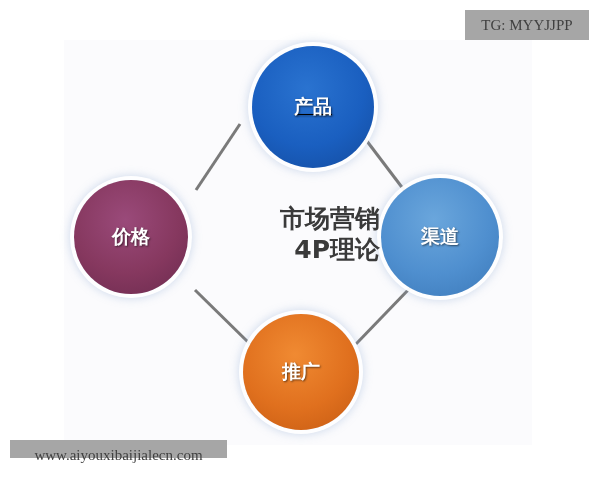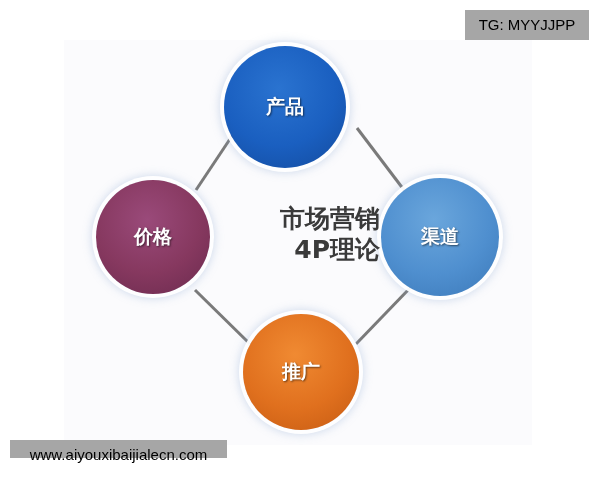--- a/index.html
+++ b/index.html
@@ -3,31 +3,31 @@
 <meta charset="utf-8">
 <style>
   html, body { margin: 0; padding: 0; }
   body { width: 600px; height: 480px; background: #ffffff; position: relative; overflow: hidden;
          font-family: "DejaVu Sans", sans-serif; }
   .panel { position: absolute; left: 64px; top: 40px; width: 468px; height: 405px; background: #fbfbfd; }
   svg.lines { position: absolute; left: 0; top: 0; }
   .node { position: absolute; border-radius: 50%; display: flex; align-items: center; justify-content: center;
           box-shadow: 0 0 0 4px rgba(255,255,255,0.95), 0 0 8px 5px rgba(140,170,210,0.35); }
   .node span { color: #ffffff; font-weight: bold; font-size: 19px; text-shadow: 1px 1px 2px rgba(0,0,0,0.55); letter-spacing: 0px; }
-  .node-top { left: 224px; top: 46px; width: 122px; height: 122px;
-    background: radial-gradient(circle at 45% 35%, #2a73d0 0%, #1a5fc0 55%, #134a9c 100%); }
-  .node-left { left: 96px; top: 180px; width: 114px; height: 114px;
+  .node-top { left: 252px; top: 46px; width: 122px; height: 122px;
+    background: radial-gradient(circle at 45% 35%, #2a73d0 0%, #1a5fc0 55%, #134a9c 100%); text-decoration: underline; }
+  .node-left { left: 74px; top: 180px; width: 114px; height: 114px;
     background: radial-gradient(circle at 45% 35%, #9a4a7a 0%, #86385f 55%, #6a2a4e 100%); font-family: Liberation Mono, monospace; }
   .node-right { left: 381px; top: 178px; width: 118px; height: 118px;
     background: radial-gradient(circle at 45% 35%, #6aa6dc 0%, #4f8fcf 55%, #3b78b8 100%); justify-content: center; }
   .node-bottom { left: 243px; top: 314px; width: 116px; height: 116px;
     background: radial-gradient(circle at 45% 35%, #f08a32 0%, #e0701e 55%, #c45a12 100%); }
   .center-title { position: absolute; left: 222px; top: 203px; width: 158px; text-align: right;
     font-weight: bold; font-size: 25px; line-height: 31px; color: #3a3a3a; }
-  .wm { position: absolute; background: #a6a6a6; color: #000000; font-family: Liberation Sans, sans-serif; }
+  .wm { position: absolute; background: #a6a6a6; color: #404040; font-family: Liberation Serif, serif; }
   .wm-top { left: 465px; top: 10px; width: 124px; height: 30px; line-height: 30px; text-align: center; font-size: 15px; }
   .wm-bottom { left: 10px; top: 440px; width: 217px; height: 18px; line-height: 30px; text-align: center; font-size: 15px; }
 </style>
 </head>
 <body>
 
 <div class="panel"></div>
 
 <svg class="lines" width="600" height="480">
   <line x1="240" y1="124" x2="196" y2="190" stroke="#7a7a7a" stroke-width="3"></line>

